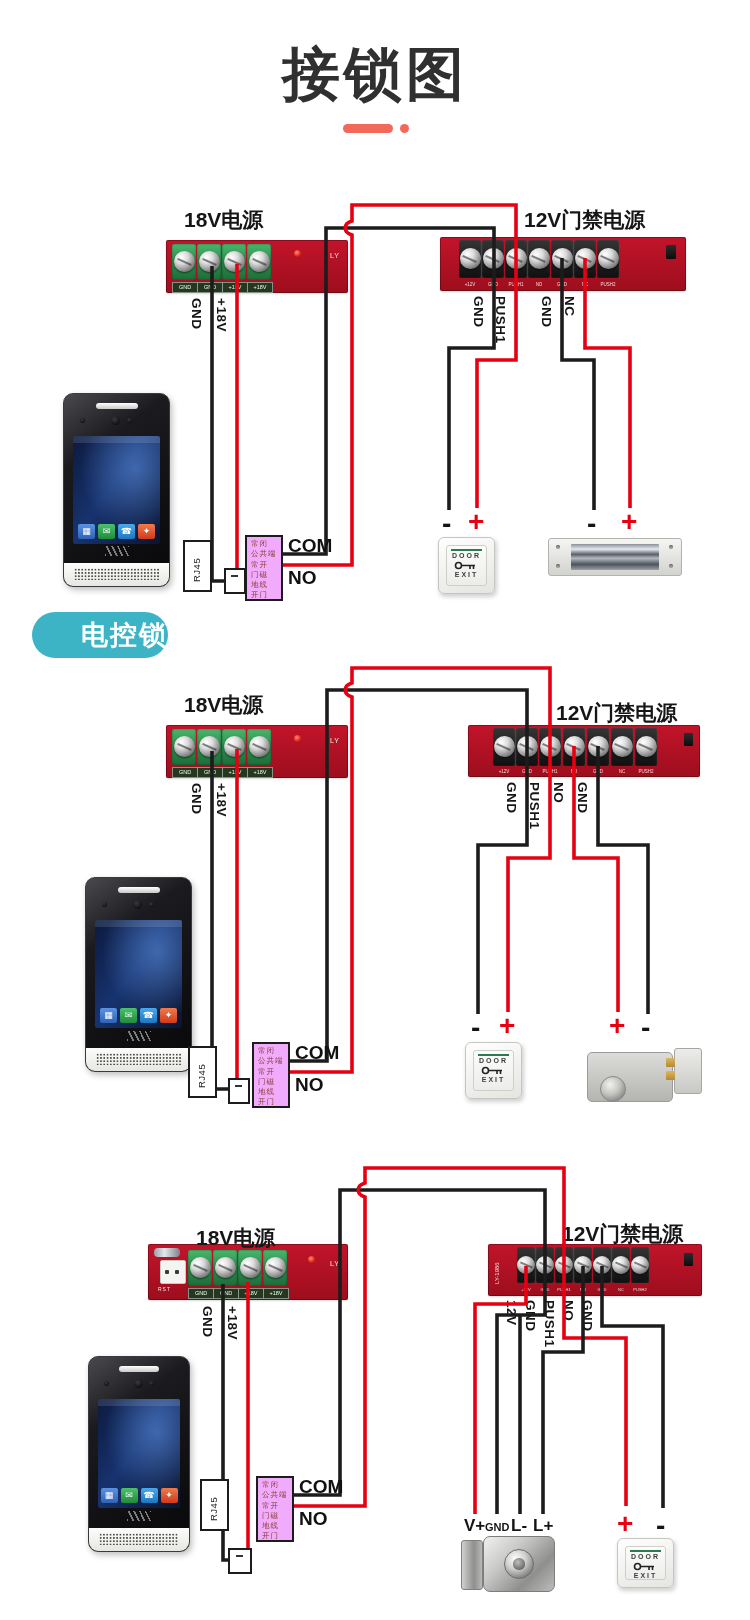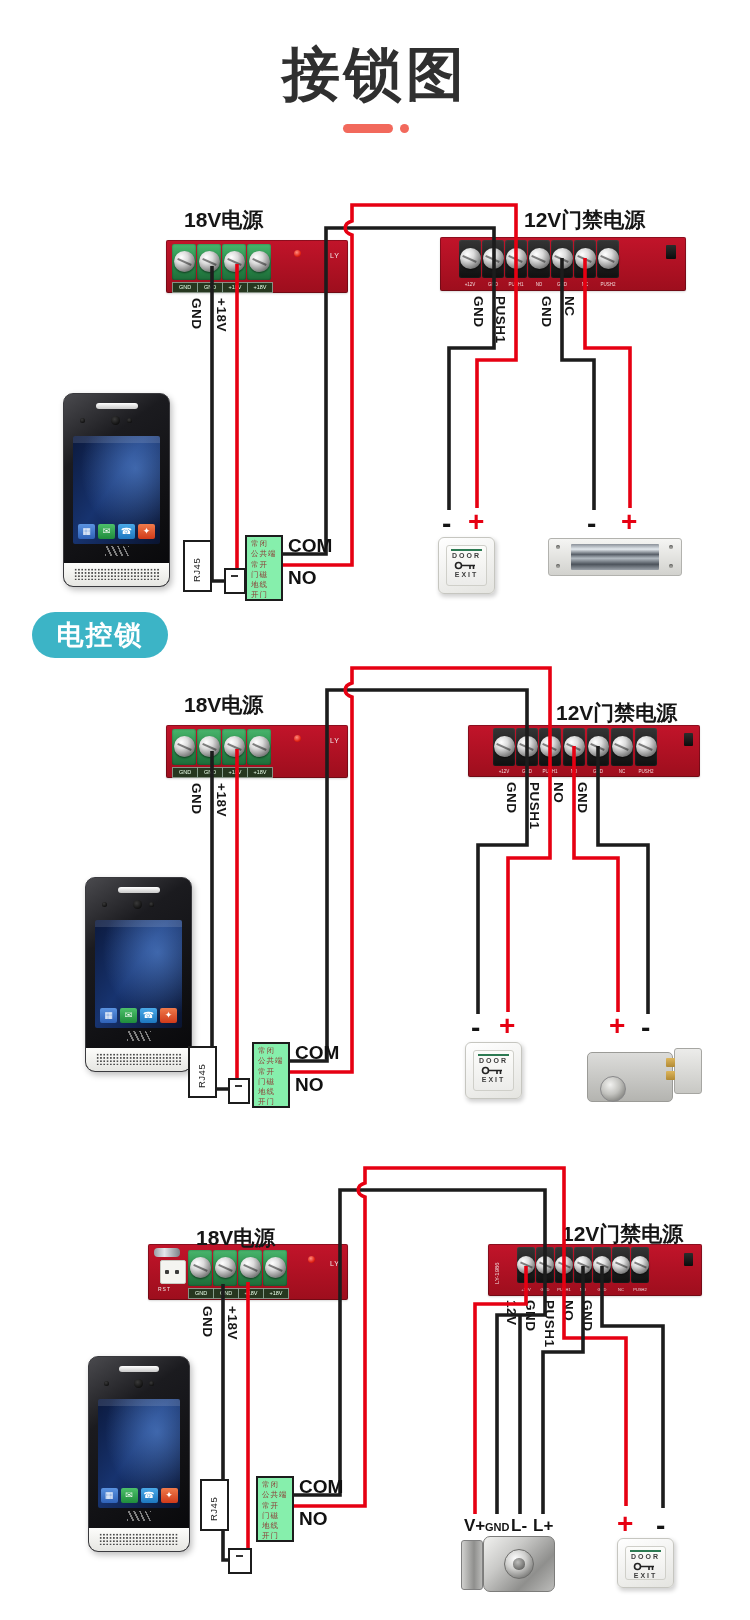--- a/index.html
+++ b/index.html
@@ -25,21 +25,21 @@
   .silkv{position:absolute;font-size:6px;color:#f0dede;transform:rotate(-90deg);transform-origin:0 0;white-space:nowrap;}
   .comp{position:absolute;background:linear-gradient(180deg,#2c2c2c,#0c0c0c);border-radius:1px;}
   .cap{position:absolute;background:linear-gradient(90deg,#9aa0a6,#e4e8ec 40%,#7c8288);border-radius:4px;}
   .conn2{position:absolute;background:#f4f4f0;border:1px solid #c9c9c2;border-radius:2px;}
   .pin{position:absolute;width:4px;height:4px;background:#3a3a3a;border-radius:1px;}
   
   .vlabel{position:absolute;transform:rotate(90deg);transform-origin:0 0;font-size:13.5px;font-weight:bold;color:#161616;white-space:nowrap;letter-spacing:.5px;z-index:4;}
   
   .rjbox{background:#fff;border:2px solid #1c1c1c;z-index:6;}
   .rjtext{position:absolute;transform:rotate(-90deg);transform-origin:0 0;font-size:9.5px;color:#222;letter-spacing:.5px;white-space:nowrap;}
-  .relaybox{background:#86efac;border:2px solid #1c1c1c;z-index:6;padding:2px 12px 0 4px;box-sizing:border-box;}
+  .relaybox{background:#f0abfc;border:2px solid #1c1c1c;z-index:6;padding:2px 12px 0 4px;box-sizing:border-box;}
   .relayrow{font-size:7.5px;line-height:10.3px;color:#8c3b35;letter-spacing:1px;white-space:nowrap;}
   .comno{font-size:19px;font-weight:bold;color:#111;z-index:6;}
   .connbox{background:#fff;border:2px solid #1c1c1c;z-index:6;}
   .connbox::after{content:"";position:absolute;left:50%;top:5px;width:7px;height:2px;margin-left:-4px;background:#333;}
   
   .plus{font-size:28px;font-weight:bold;color:#e60012;z-index:4;}
   .minus{font-size:28px;font-weight:bold;color:#141414;z-index:4;}
   
   .exitbtn{background:linear-gradient(160deg,#ffffff,#e4e4e0);border:1px solid #c6c6c0;border-radius:6px;box-shadow:1.5px 2.5px 4px rgba(0,0,0,.18);z-index:2;}
   .epanel{position:absolute;left:7px;right:7px;top:7px;bottom:7px;border:1px solid #cfcfc9;border-radius:3px;background:linear-gradient(180deg,#fcfcfa,#ececea);text-align:center;}
@@ -224,21 +224,21 @@
   <div class="abs minus" style="left:587px;top:508px;">-</div>
   <div class="abs plus" style="left:621px;top:506px;">+</div>
   <div class="abs maglock" style="left:548px;top:538px;width:132px;height:36px;">
     <div class="magarm"></div>
     <div class="mdot" style="left:7px;top:6px;"></div>
     <div class="mdot" style="left:7px;top:25px;"></div>
     <div class="mdot" style="left:120px;top:6px;"></div>
     <div class="mdot" style="left:120px;top:25px;"></div>
   </div>
 
-  <div class="abs badge" style="left:32px;top:612px;">电控锁</div>
+  <div class="abs badge" style="left:32px;top:612px;text-align:right;">电控锁</div>
 
   <div class="abs psu-title" style="left:184px;top:691px;">18V电源</div>
   <div class="abs board" style="left:166px;top:725px;width:182px;height:53px;">
     <div class="gblock" style="left:6px;top:4px;width:24px;height:36px;"></div>
     <div class="gblock" style="left:31px;top:4px;width:24px;height:36px;"></div>
     <div class="gblock" style="left:56px;top:4px;width:24px;height:36px;"></div>
     <div class="gblock" style="left:81px;top:4px;width:24px;height:36px;"></div>
     <div class="screw" style="left:8px;top:11px;width:21px;height:21px;"></div>
     <div class="screw" style="left:33px;top:11px;width:21px;height:21px;"></div>
     <div class="screw" style="left:58px;top:11px;width:21px;height:21px;"></div>

